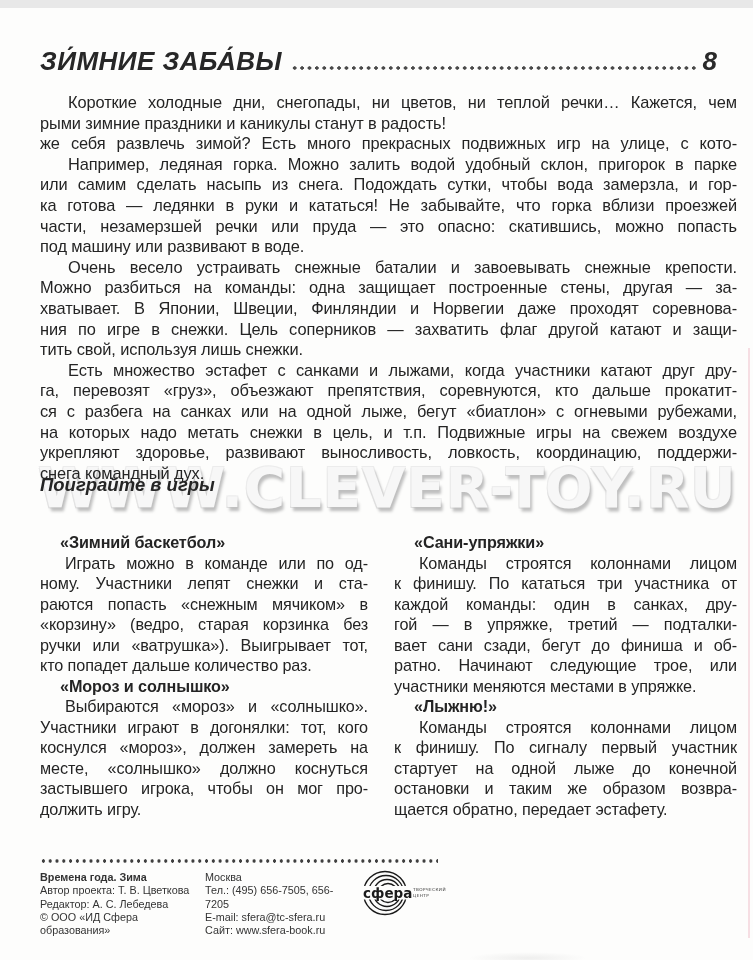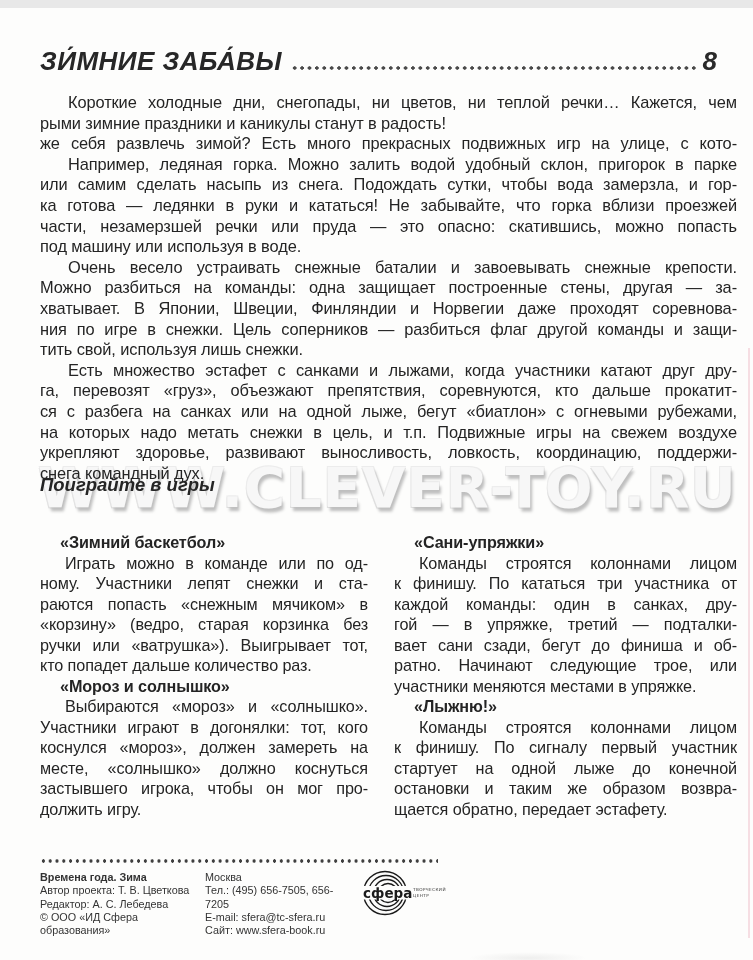--- a/index.html
+++ b/index.html
@@ -69,27 +69,27 @@
     <div class="para">
         <div class="tline first">Короткие холодные дни, снегопады, ни цветов, ни теплой речки… Кажется, чем</div>
         <div class="tline last">рыми зимние праздники и каникулы станут в радость!</div>
         <div class="tline">же себя развлечь зимой? Есть много прекрасных подвижных игр на улице, с кото-</div>
       </div>
     <div class="para">
         <div class="tline first">Например, ледяная горка. Можно залить водой удобный склон, пригорок в парке</div>
         <div class="tline">или самим сделать насыпь из снега. Подождать сутки, чтобы вода замерзла, и гор-</div>
         <div class="tline">ка готова — ледянки в руки и кататься! Не забывайте, что горка вблизи проезжей</div>
         <div class="tline">части, незамерзшей речки или пруда — это опасно: скатившись, можно попасть</div>
-        <div class="tline last">под машину или используя в воде.</div>
+        <div class="tline last">под машину или развивают в воде.</div>
       </div>
     <div class="para">
         <div class="tline first">Очень весело устраивать снежные баталии и завоевывать снежные крепости.</div>
         <div class="tline">Можно разбиться на команды: одна защищает построенные стены, другая — за-</div>
         <div class="tline">хватывает. В Японии, Швеции, Финляндии и Норвегии даже проходят соревнова-</div>
-        <div class="tline">ния по игре в снежки. Цель соперников — разбиться флаг другой команды и защи-</div>
+        <div class="tline">ния по игре в снежки. Цель соперников — захватить флаг другой катают и защи-</div>
         <div class="tline last">тить свой, используя лишь снежки.</div>
       </div>
     <div class="para">
         <div class="tline first">Есть множество эстафет с санками и лыжами, когда участники катают друг дру-</div>
         <div class="tline">га, перевозят «груз», объезжают препятствия, соревнуются, кто дальше прокатит-</div>
         <div class="tline">ся с разбега на санках или на одной лыже, бегут «биатлон» с огневыми рубежами,</div>
         <div class="tline">на которых надо метать снежки в цель, и т.п. Подвижные игры на свежем воздухе</div>
         <div class="tline">укрепляют здоровье, развивают выносливость, ловкость, координацию, поддержи-</div>
         <div class="tline last">снега командный дух.</div>
       </div>

